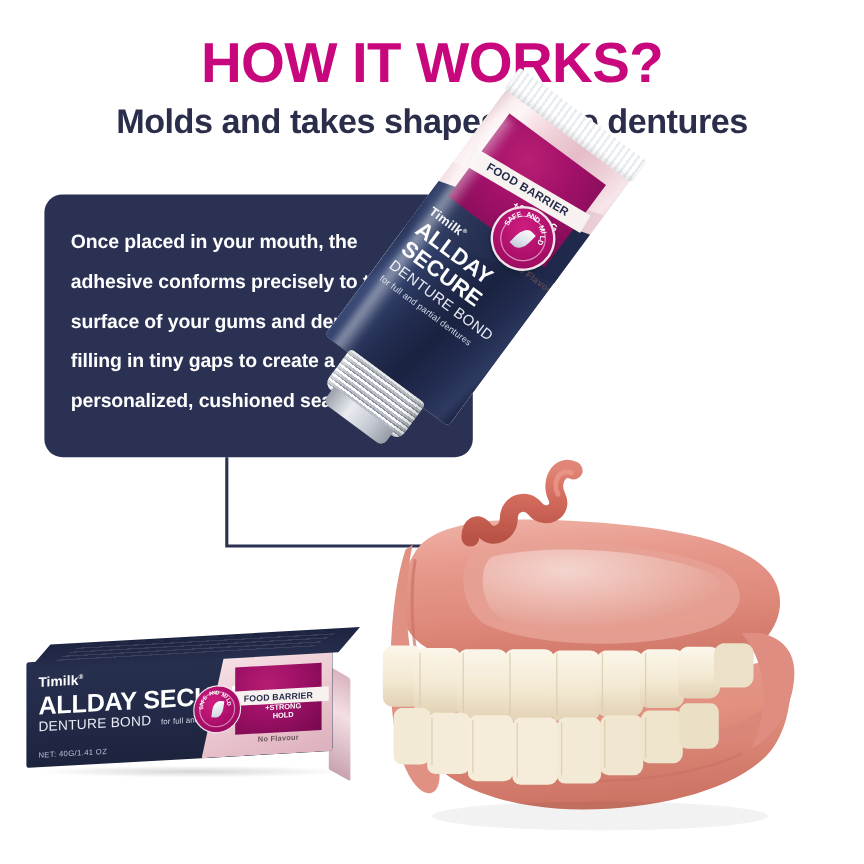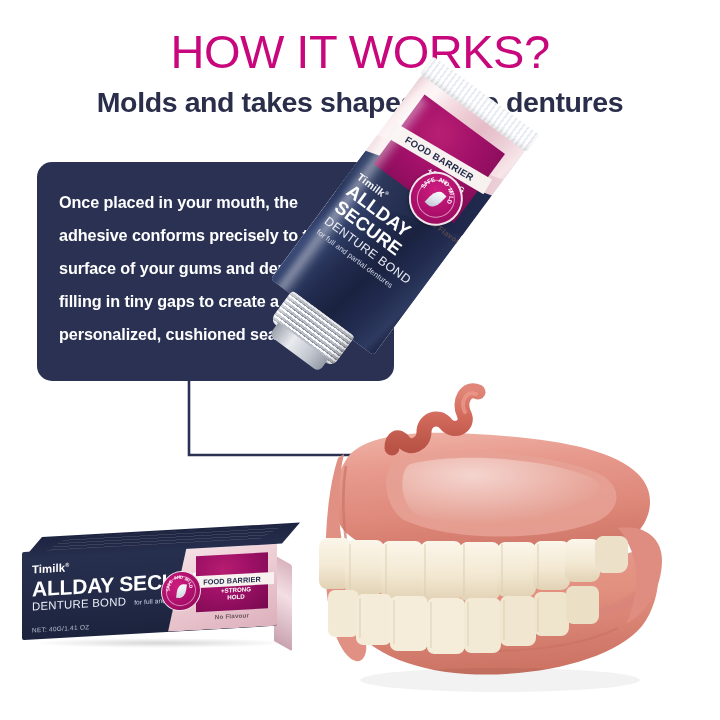--- a/index.html
+++ b/index.html
@@ -7,21 +7,21 @@
     width:720px;height:720px;overflow:hidden;position:relative;
     background:#ffffff;
     font-family:"Liberation Sans", sans-serif;
     -webkit-font-smoothing:antialiased;
   }
   #stage{position:absolute;inset:0;width:720px;height:720px;overflow:hidden;}
 
   
   .title{
     position:absolute;left:0;top:28px;width:720px;text-align:center;
-    font-size:47px;font-weight:400;letter-spacing:-0.5px;
+    font-size:47px;font-weight:700;letter-spacing:-0.5px;
     color:#c8077c;line-height:1;
   }
   .subtitle{
     position:absolute;left:0;top:86px;width:720px;text-align:center;
     font-size:28.5px;font-weight:600;letter-spacing:-0.4px;
     color:#2a2e4a;line-height:1.15;
   }
 
   
   .callout{

